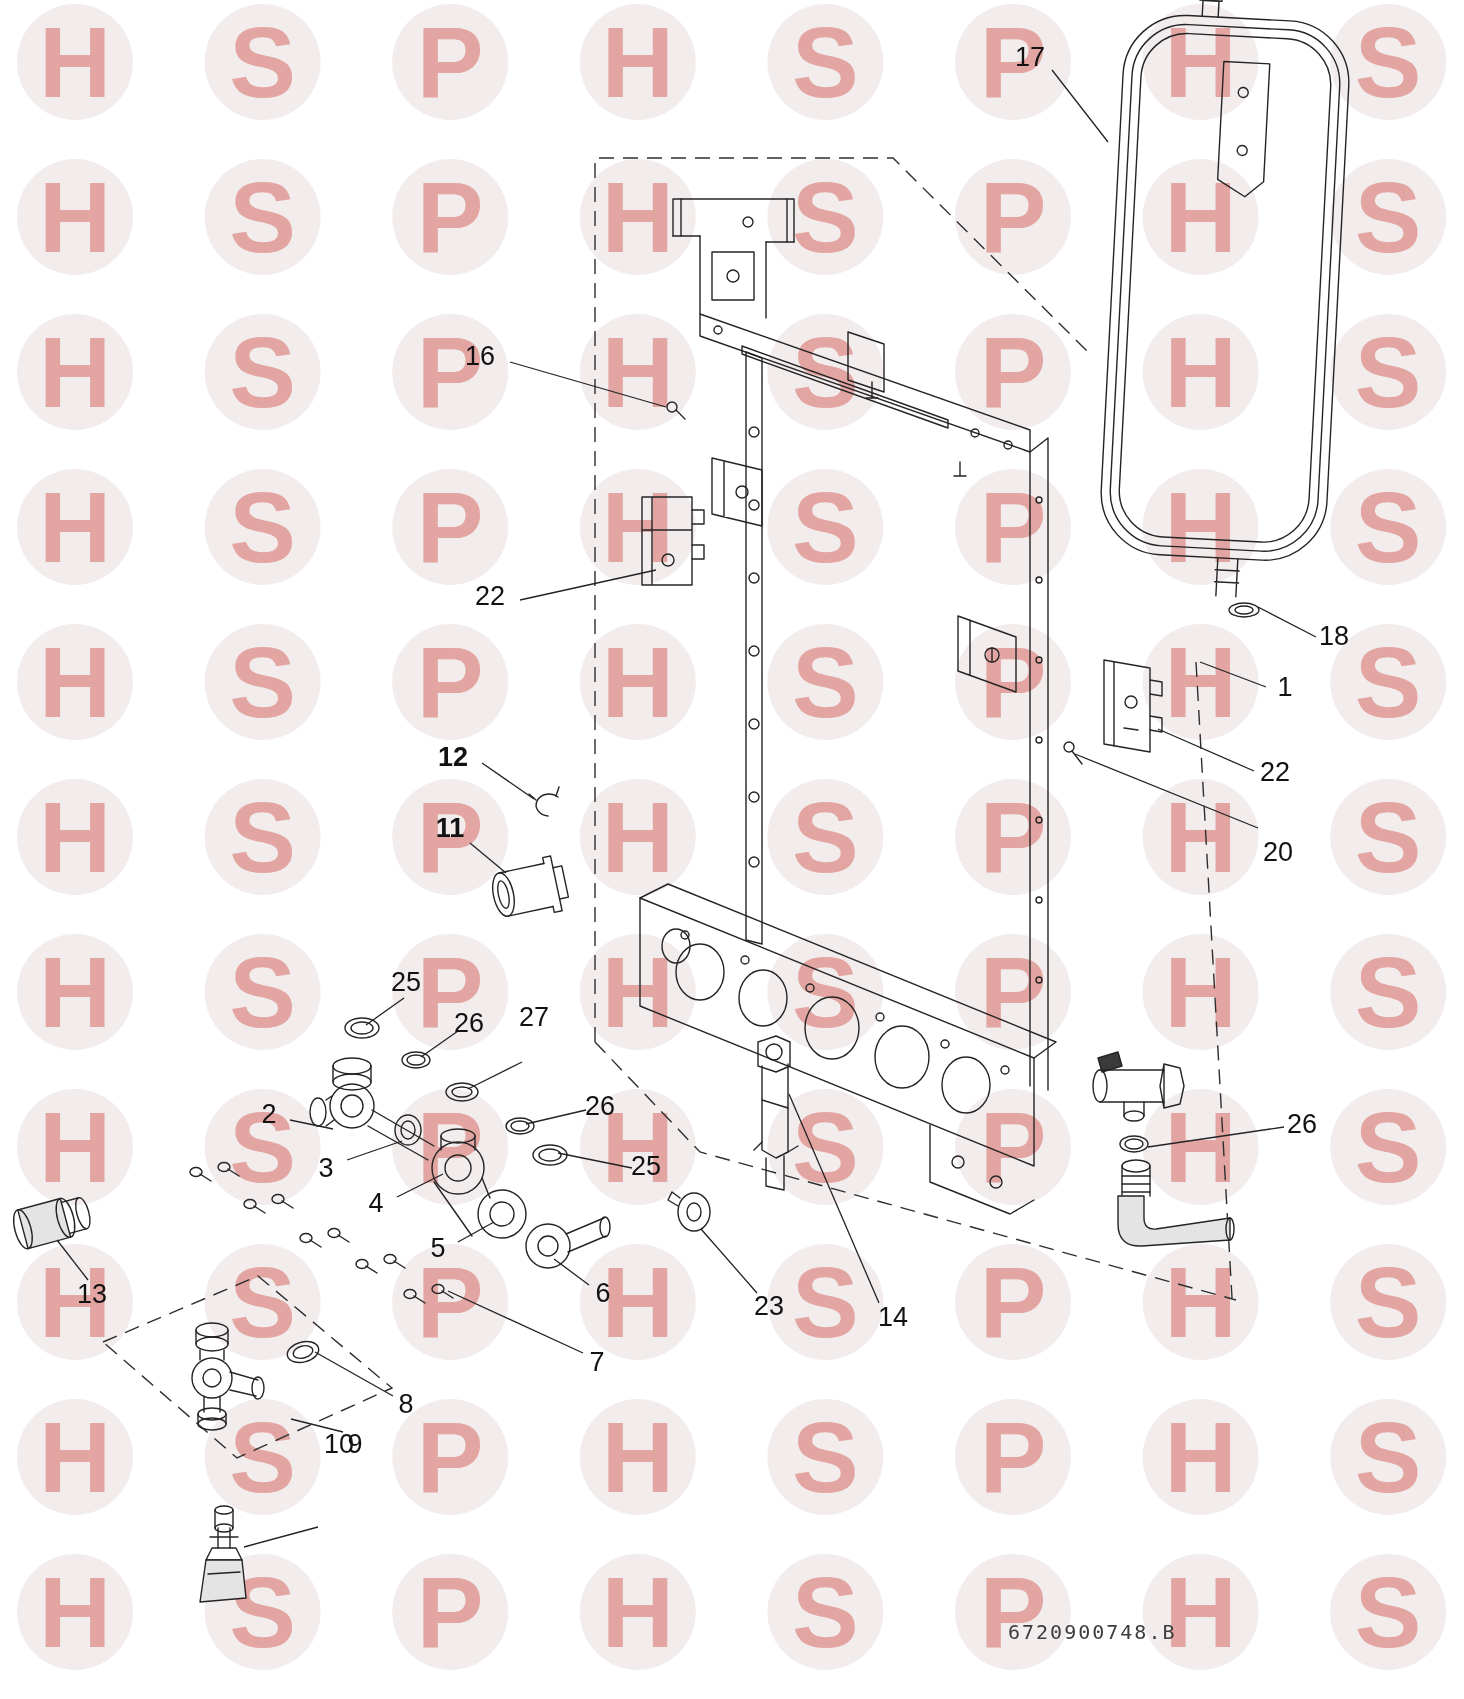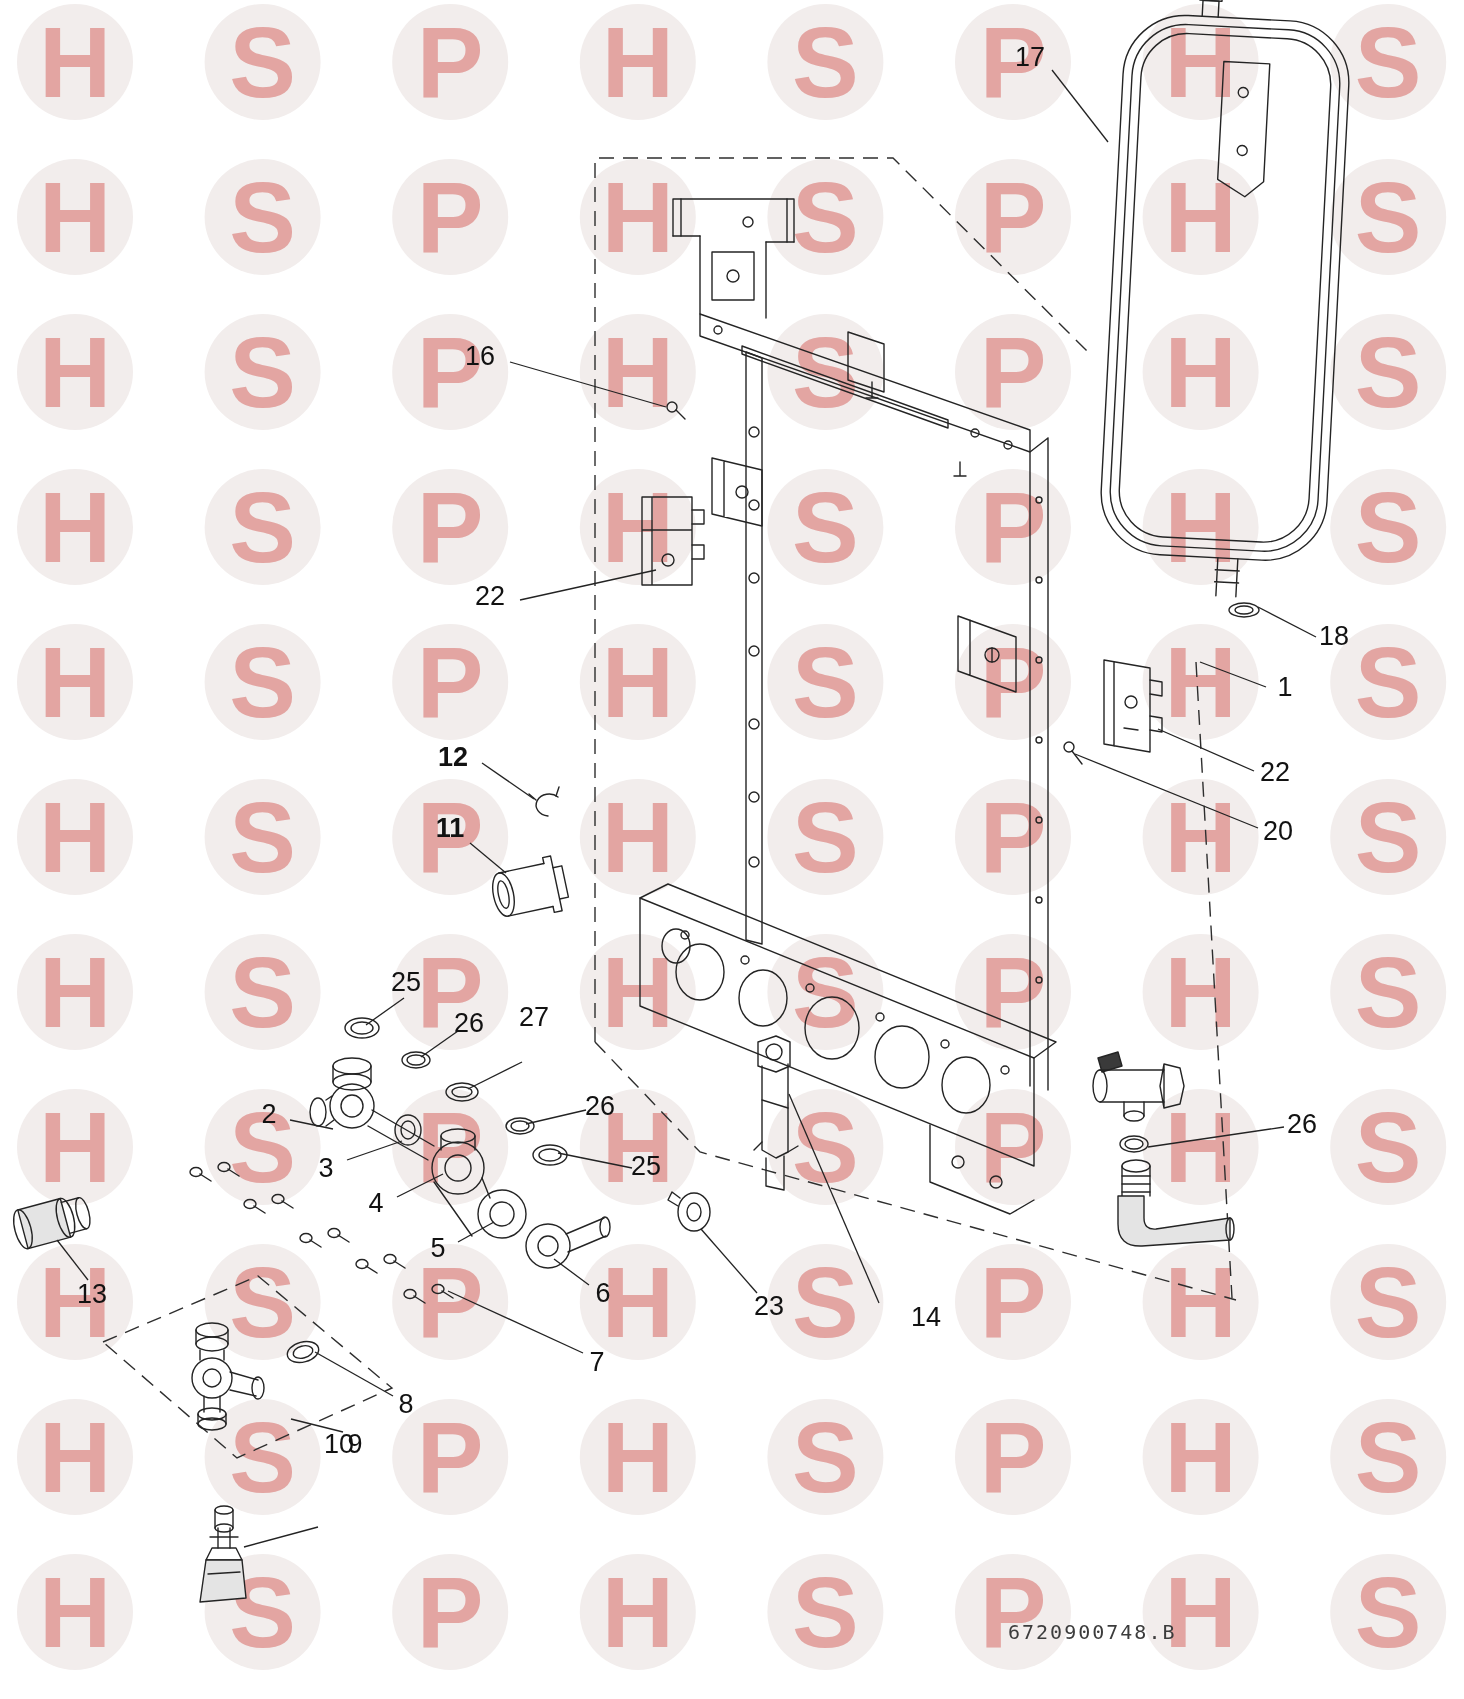--- a/index.html
+++ b/index.html
@@ -483,36 +483,36 @@
     </g>
   </svg>
 
   <div id="callout-layer">
       <div class="callout" style="left: 1030px; top: 57px;">17</div>
       <div class="callout" style="left: 480px; top: 356px;">16</div>
       <div class="callout" style="left: 490px; top: 596px;">22</div>
       <div class="callout" style="left: 1334px; top: 636px;">18</div>
       <div class="callout" style="left: 1285px; top: 687px;">1</div>
       <div class="callout" style="left: 1275px; top: 772px;">22</div>
-      <div class="callout" style="left: 1278px; top: 831px;">20</div>
+      <div class="callout" style="left: 1278px; top: 852px;">20</div>
       <div class="callout" style="left: 453px; top: 757px; font-weight: bold;">12</div>
       <div class="callout" style="left: 450px; top: 828px; font-weight: bold;">11</div>
       <div class="callout" style="left: 406px; top: 982px;">25</div>
       <div class="callout" style="left: 469px; top: 1023px;">26</div>
       <div class="callout" style="left: 534px; top: 1017px;">27</div>
       <div class="callout" style="left: 269px; top: 1114px;">2</div>
       <div class="callout" style="left: 326px; top: 1168px;">3</div>
       <div class="callout" style="left: 600px; top: 1106px;">26</div>
       <div class="callout" style="left: 646px; top: 1166px;">25</div>
       <div class="callout" style="left: 376px; top: 1203px;">4</div>
       <div class="callout" style="left: 438px; top: 1248px;">5</div>
       <div class="callout" style="left: 603px; top: 1293px;">6</div>
       <div class="callout" style="left: 92px; top: 1294px;">13</div>
       <div class="callout" style="left: 769px; top: 1306px;">23</div>
-      <div class="callout" style="left: 893px; top: 1317px; margin-left: 33px;">14</div>
+      <div class="callout" style="left: 893px; top: 1317px;">14</div>
       <div class="callout" style="left: 597px; top: 1362px;">7</div>
       <div class="callout" style="left: 406px; top: 1404px;">8</div>
       <div class="callout" style="left: 355px; top: 1444px;">9</div>
       <div class="callout" style="left: 339px; top: 1444px;">10</div>
       <div class="callout" style="left: 1302px; top: 1124px;">26</div>
     </div>
 
   <div class="diagram-code">6720900748.B</div>
 </div>
 

